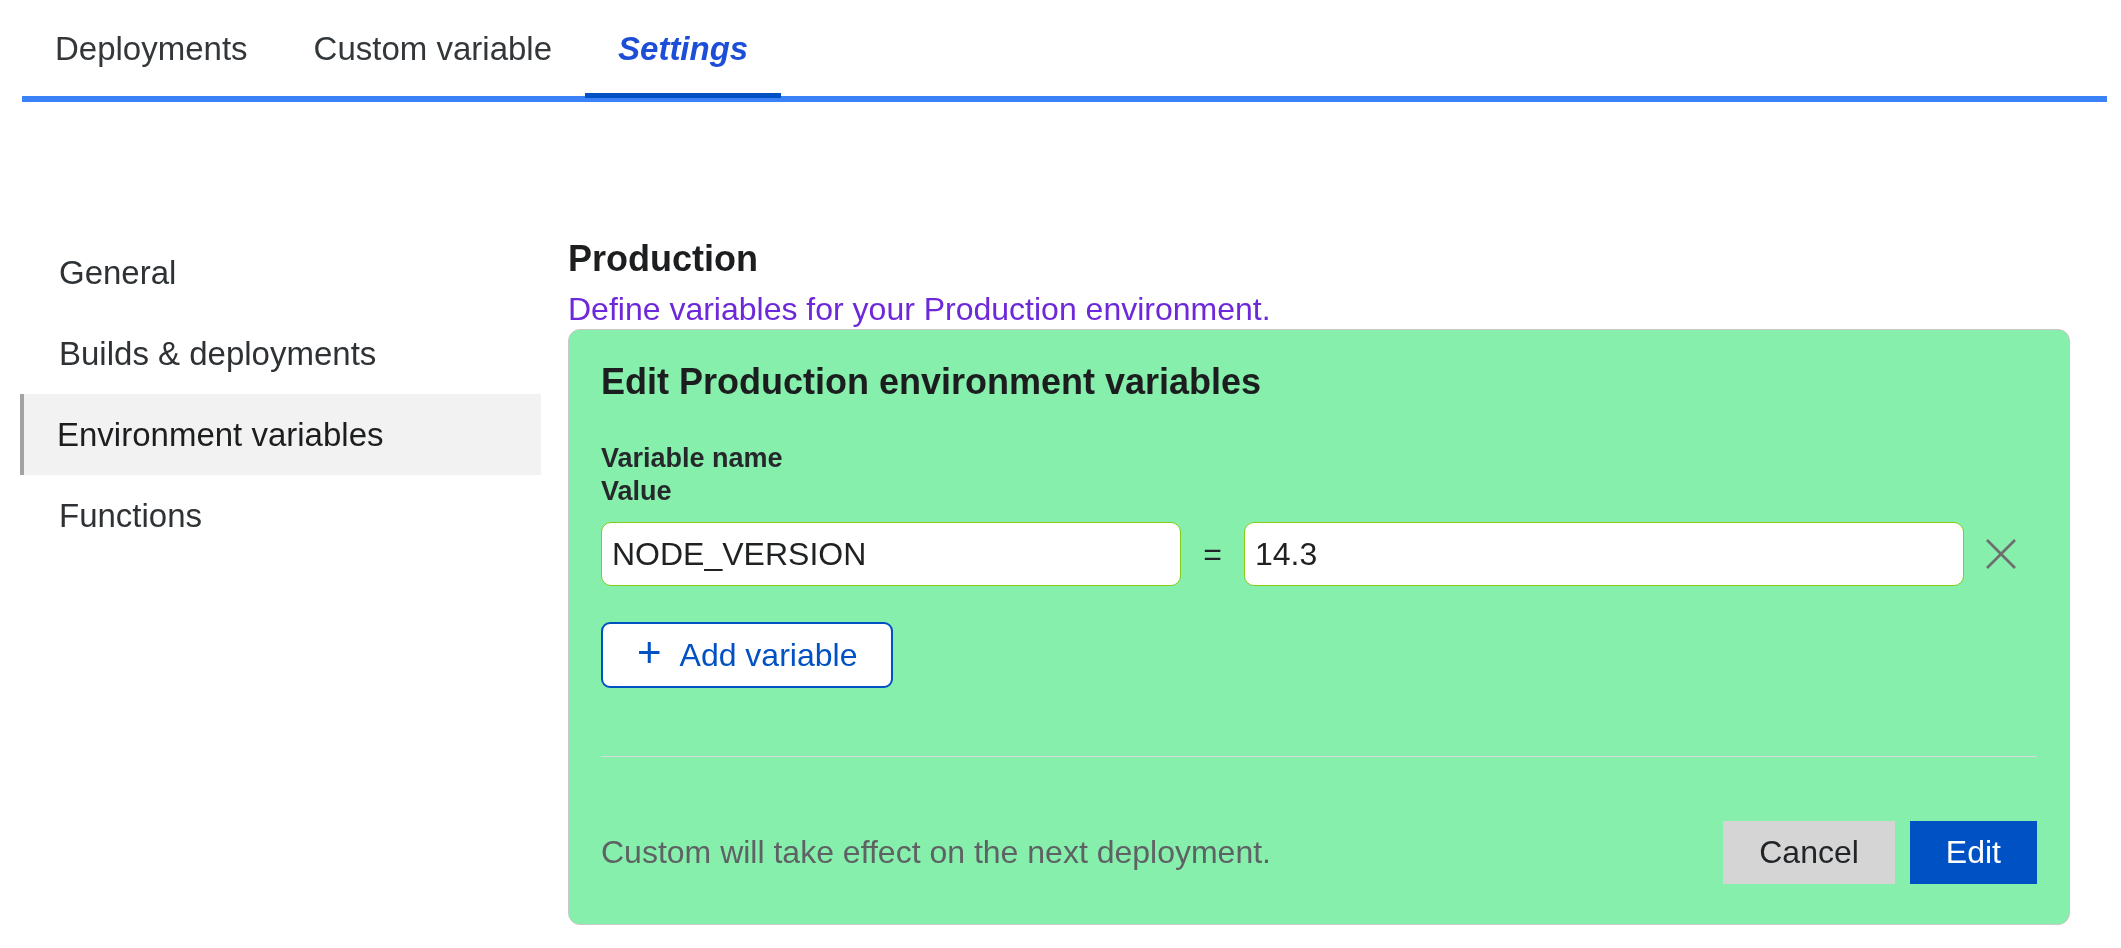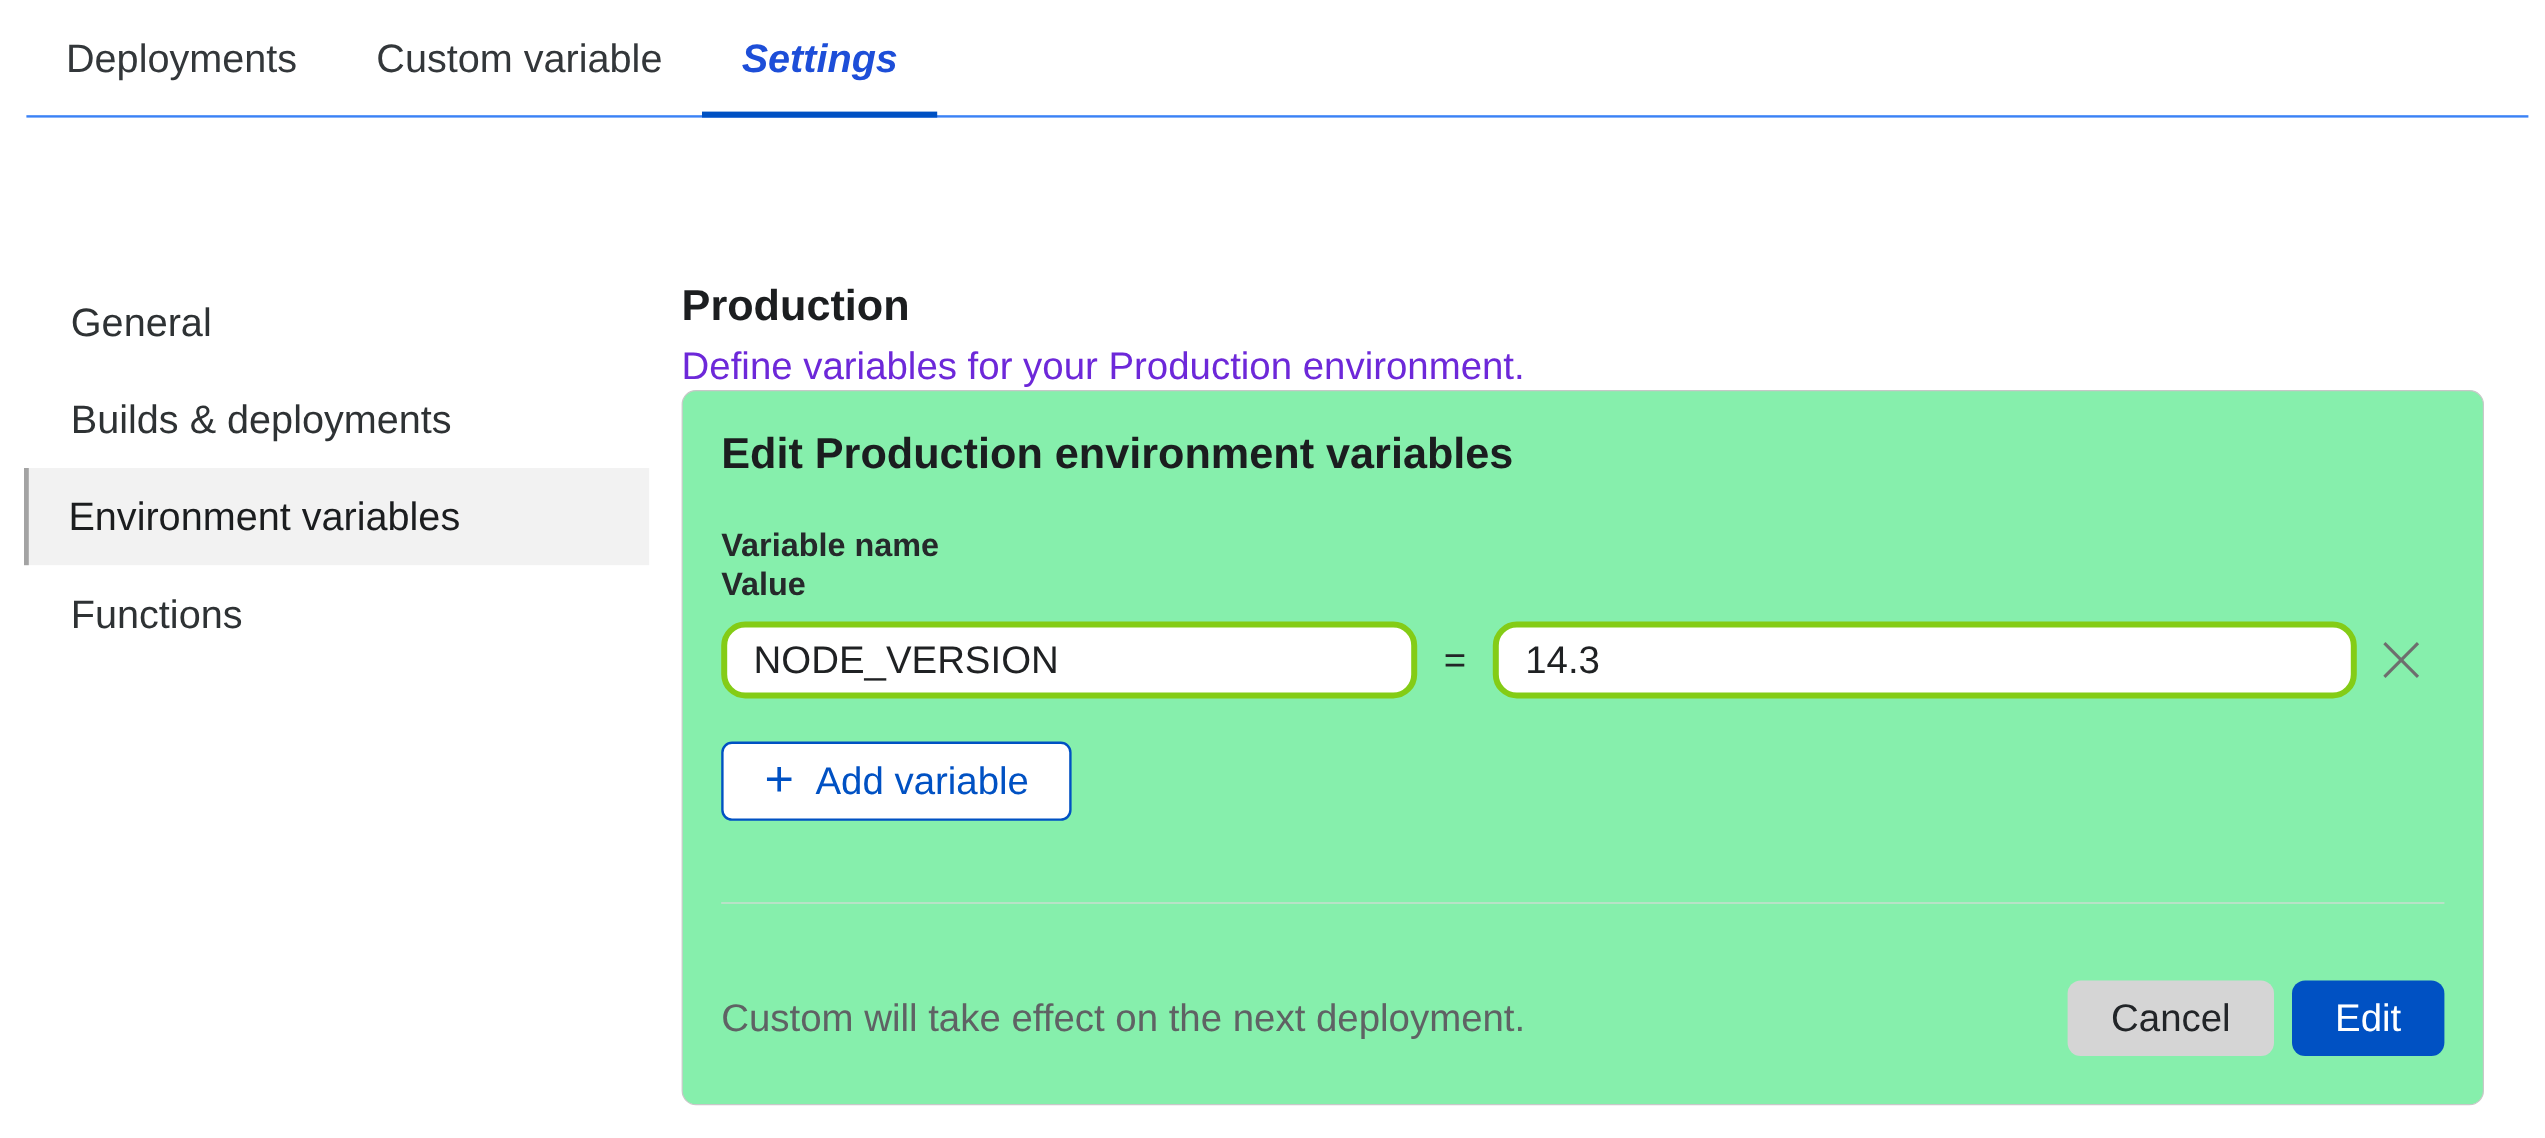--- a/index.html
+++ b/index.html
@@ -8,21 +8,21 @@
     background: #ffffff;
     font-family: "Liberation Sans", "DejaVu Sans", sans-serif;
     color: #1c1e20;
     overflow: hidden;
   }
 
   
   .tabbar {
     display: flex;
     margin: 0 14px 0 22px;
-    border-bottom: 2px solid #3b82f6;
+    border-bottom: 6px solid #3b82f6;
   }
   .tab {
     position: relative;
     padding: 30px 33px 28px 33px;
     font-size: 33px;
     line-height: 38px;
     color: #33373a;
     cursor: pointer;
     white-space: nowrap;
   }
@@ -115,26 +115,26 @@
   .label-name-cell { width: 643px; }
   .label-value-cell { flex: 1; }
 
   .var-row {
     display: flex;
     align-items: center;
     margin-top: 14px;
   }
   .text-input {
     height: 64px;
-    border: 5px solid #84cc16;
-    border-radius: 20px;
+    border: 1px solid #84cc16;
+    border-radius: 10px;
     font-family: "Liberation Sans", "DejaVu Sans", sans-serif;
     font-size: 32px;
     color: #1f2123;
-    padding: 0 22px;
+    padding: 0 10px;
     background: #ffffff;
     outline: none;
   }
   .name-input { width: 580px; }
   .equals-cell {
     width: 63px;
     text-align: center;
     font-size: 32px;
     font-weight: 500;
     color: #222527;
@@ -191,21 +191,21 @@
   }
   .footer-note {
     flex: 1;
     font-size: 32px;
     color: #5f6264;
   }
   .btn {
     height: 63px;
     padding: 0 36px;
     border: none;
-    border-radius: 11px;
+    border-radius: 0;
     font-family: "Liberation Sans", "DejaVu Sans", sans-serif;
     font-size: 32px;
     cursor: pointer;
   }
   .btn-cancel {
     background: #d5d5d5;
     color: #222528;
   }
   .btn-save {
     background: #0051c3;

